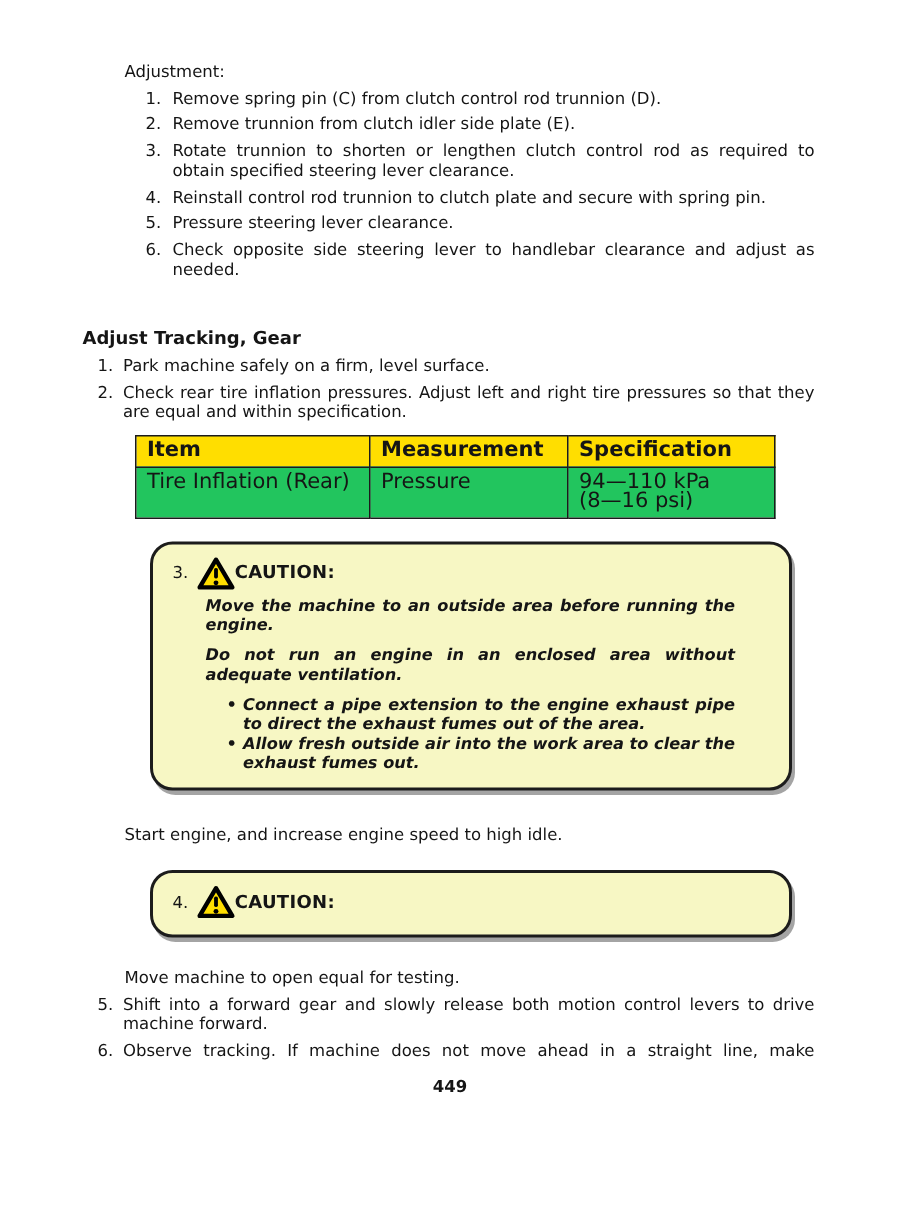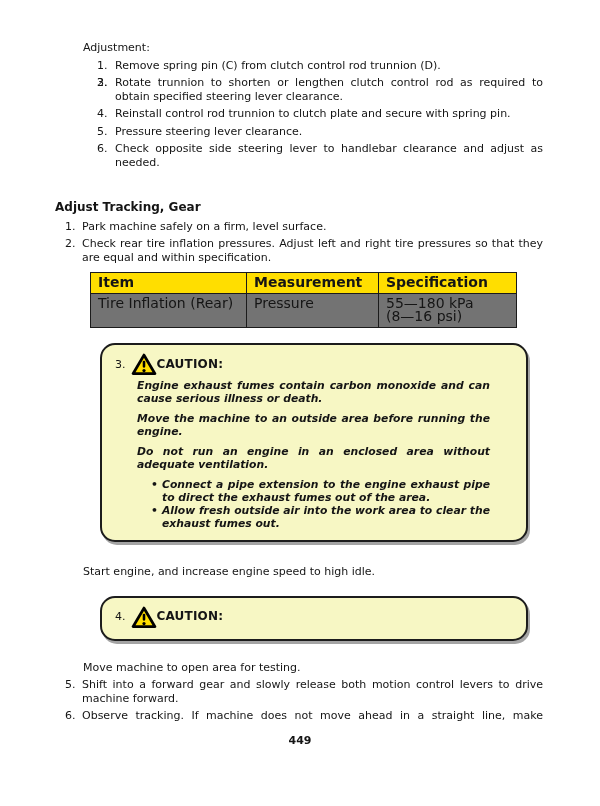--- a/index.html
+++ b/index.html
@@ -71,20 +71,21 @@
 <div class="page">
 
   <div class="adjust-label">Adjustment:</div>
   <div class="steps-a">
     <div class="step">
       <span class="num">1.</span>
       <span>Remove spring pin (C) from clutch control rod trunnion (D).</span>
     </div>
     <div class="step">
       <span class="num">2.</span>
+      <span>Remove trunnion from clutch idler side plate (E).</span>
     </div>
     <div class="step">
       <span class="num">3.</span>
       <span>Rotate trunnion to shorten or lengthen clutch control rod as required to obtain specified steering lever clearance.</span>
     </div>
     <div class="step">
       <span class="num">4.</span>
       <span>Reinstall control rod trunnion to clutch plate and secure with spring pin.</span>
     </div>
     <div class="step">
@@ -116,41 +117,40 @@
         <col style="width:138px">
       </colgroup>
     <thead>
       <tr style="background:#FFDE00;">
         <th>Item</th>
         <th>Measurement</th>
         <th>Specification</th>
       </tr>
     </thead>
     <tbody>
-      <tr style="background:#737373;">
+      <tr style="background:#22c55e;">
         <td>Tire Inflation (Rear)</td>
         <td>Pressure</td>
-        <td class="pre-line">55—180 kPa
+        <td class="pre-line">94—110 kPa
 (8—16 psi)</td>
       </tr>
     </tbody>
   </table>
 
   <div class="caution-box mt-box1" style="background:#F7F7C4;">
     <div class="caution-head">
       <span class="c-num">3.</span>
       <svg class="warn-icon" width="26" height="23" viewBox="0 0 30 27">
         <path d="M15 2.5 L27.8 24.2 L2.2 24.2 Z" fill="#FFDE00" stroke="#000000" stroke-width="3.4" stroke-linejoin="round"></path>
         <rect x="13.5" y="9" width="3" height="8.2" rx="1.3" fill="#000000"></rect>
         <circle cx="15" cy="20.6" r="1.9" fill="#000000"></circle>
       </svg>
       <span class="c-title">CAUTION:</span>
     </div>
     <div class="c-body">
-      <p>Engine exhaust fumes contain carbon monoxide and can cause serious illness or death.</p>
       <p>Move the machine to an outside area before running the engine.</p>
       <p>Do not run an engine in an enclosed area without adequate ventilation.</p>
       <ul class="c-bullets">
         <li>
           <span class="bullet-glyph">•</span>
           <span>Connect a pipe extension to the engine exhaust pipe to direct the exhaust fumes out of the area.</span>
         </li>
         <li>
           <span class="bullet-glyph">•</span>
           <span>Allow fresh outside air into the work area to clear the exhaust fumes out.</span>
@@ -166,21 +166,21 @@
       <span class="c-num">4.</span>
       <svg class="warn-icon" width="26" height="23" viewBox="0 0 30 27">
         <path d="M15 2.5 L27.8 24.2 L2.2 24.2 Z" fill="#FFDE00" stroke="#000000" stroke-width="3.4" stroke-linejoin="round"></path>
         <rect x="13.5" y="9" width="3" height="8.2" rx="1.3" fill="#000000"></rect>
         <circle cx="15" cy="20.6" r="1.9" fill="#000000"></circle>
       </svg>
       <span class="c-title">CAUTION:</span>
     </div>
   </div>
 
-  <div class="plain-line-2">Move machine to open area for testing.</div>
+  <div class="plain-line-2">Move machine to open equal for testing.</div>
 
   <div class="steps-b steps-tail">
     <div class="step">
       <span class="num">5.</span>
       <span>Shift into a forward gear and slowly release both motion control levers to drive machine forward.</span>
     </div>
     <div class="step force-last-justify">
       <span class="num">6.</span>
       <span>Observe tracking. If machine does not move ahead in a straight line, make</span>
     </div>

